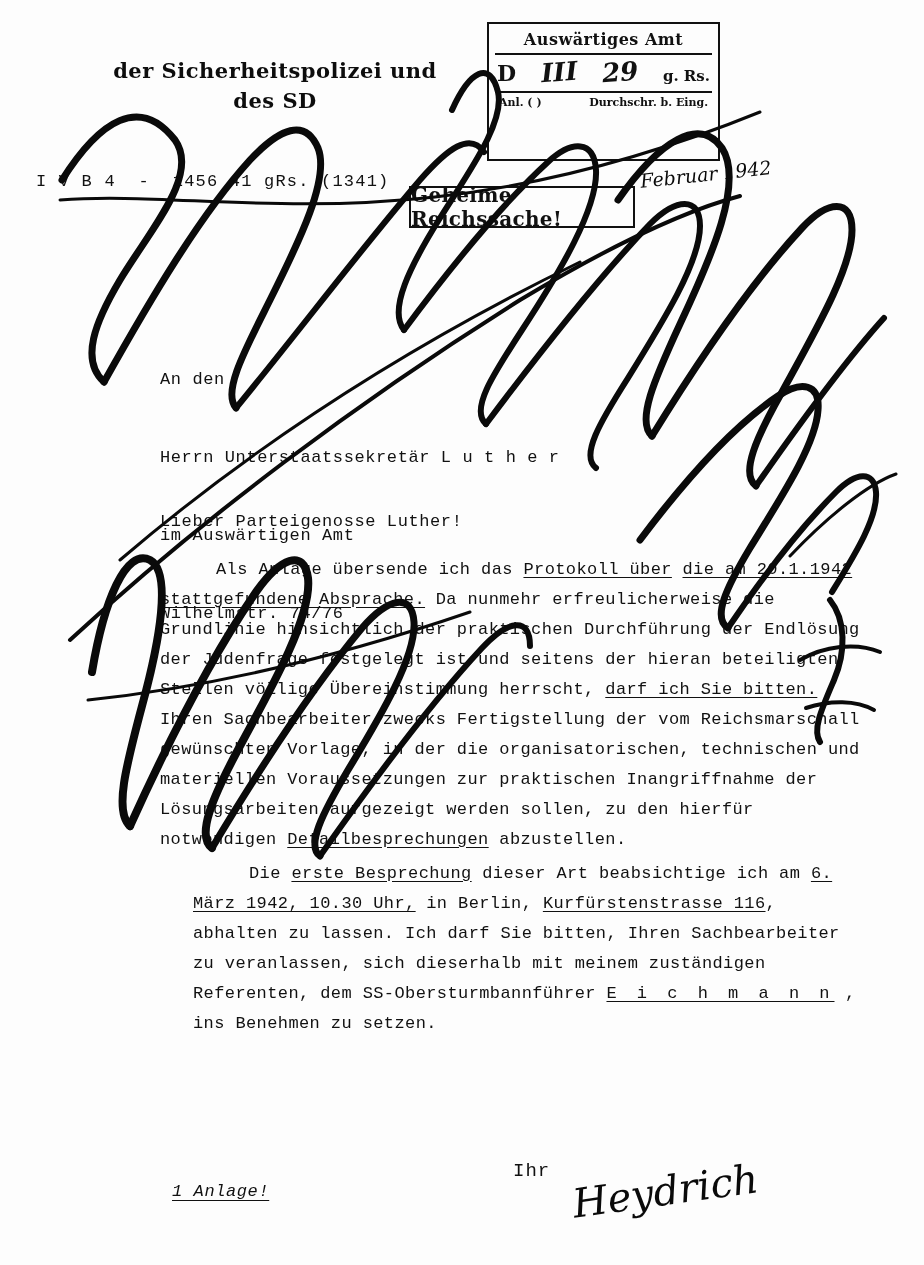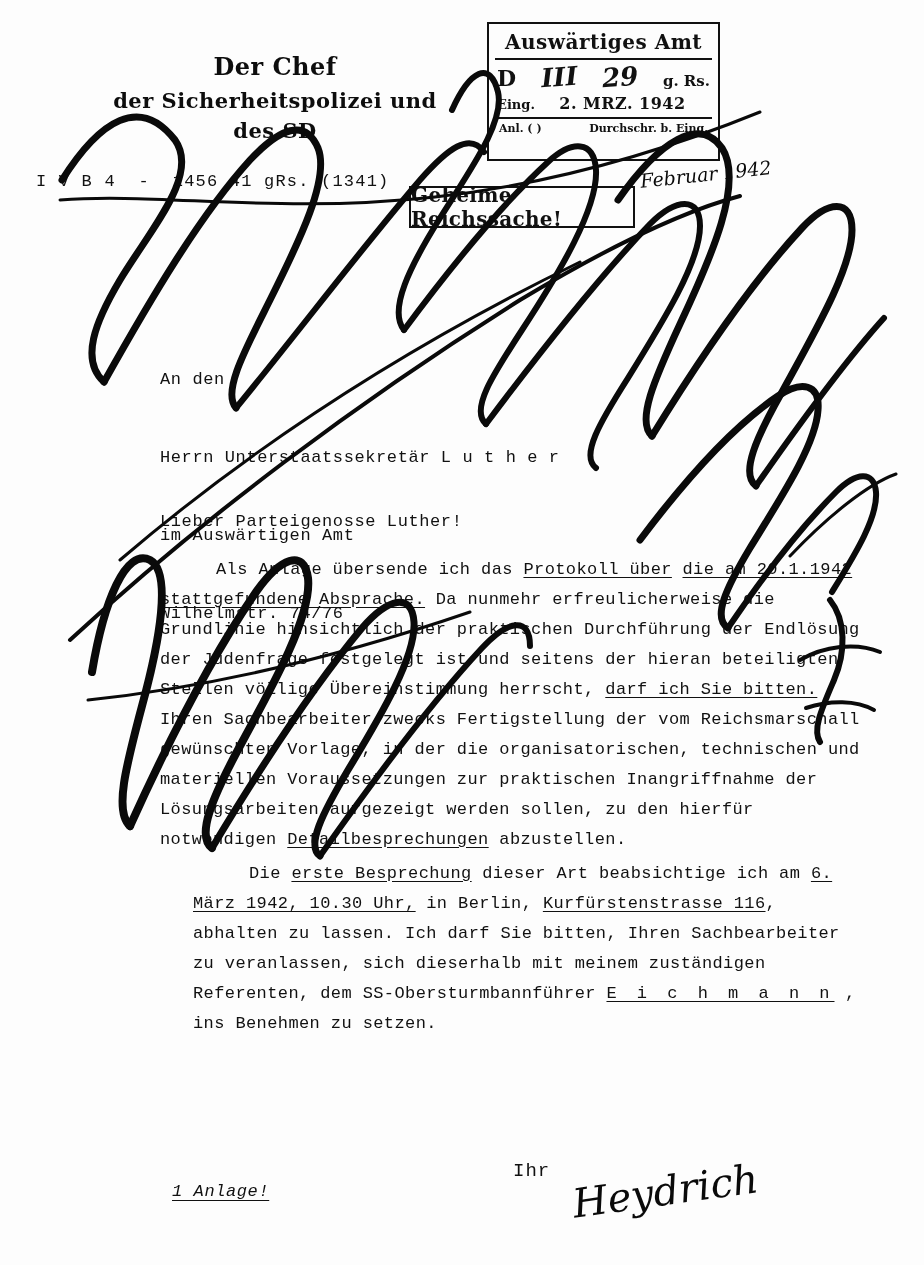--- a/index.html
+++ b/index.html
@@ -58,21 +58,21 @@
     left: 487px;
     top: 22px;
     width: 233px;
     height: 139px;
     border: 2.5px solid #111;
     box-sizing: border-box;
   }
   .stamp-incoming .si-title {
     font-family: "DejaVu Serif", serif;
     font-weight: bold;
-    font-size: 20px;
+    font-size: 16px;
     text-align: center;
     margin-top: 6px;
     letter-spacing: 0.5px;
   }
   .stamp-incoming .si-rule {
     border-top: 2px solid #111;
     margin: 4px 6px 0 6px;
   }
   .stamp-incoming .si-row1 {
     display: flex;
@@ -247,38 +247,33 @@
     transform: rotate(-8deg);
     color: #0a0a0a;
   }
 </style>
 </head>
 <body>
 
 <div id="page">
 
   <div class="letterhead">
-    <div class="lh1">Der Chef</div>
     <div class="lh2">der Sicherheitspolizei und des SD</div>
   </div>
 
   <div class="filereference">I V B 4  -  1456 41 gRs. (1341)</div>
 
   <div class="stamp-incoming">
     <div class="si-title">Auswärtiges Amt</div>
     <div class="si-rule"></div>
     <div class="si-row1">
       <span>D</span>
       <span class="hand">III</span>
       <span class="hand">29</span>
       <span style="font-size:15px">g. Rs.</span>
-    </div>
-    <div class="si-row2">
-      <span class="si-eing">Eing.</span>
-      <span class="si-date">2. MRZ. 1942</span>
     </div>
     <div class="si-rule2"></div>
     <div class="si-row3">
       <span>Anl. (      )</span>
       <span>Durchschr. b. Eing.</span>
     </div>
   </div>
 
   <div class="stamp-secret">Geheime Reichssache!</div>
 

